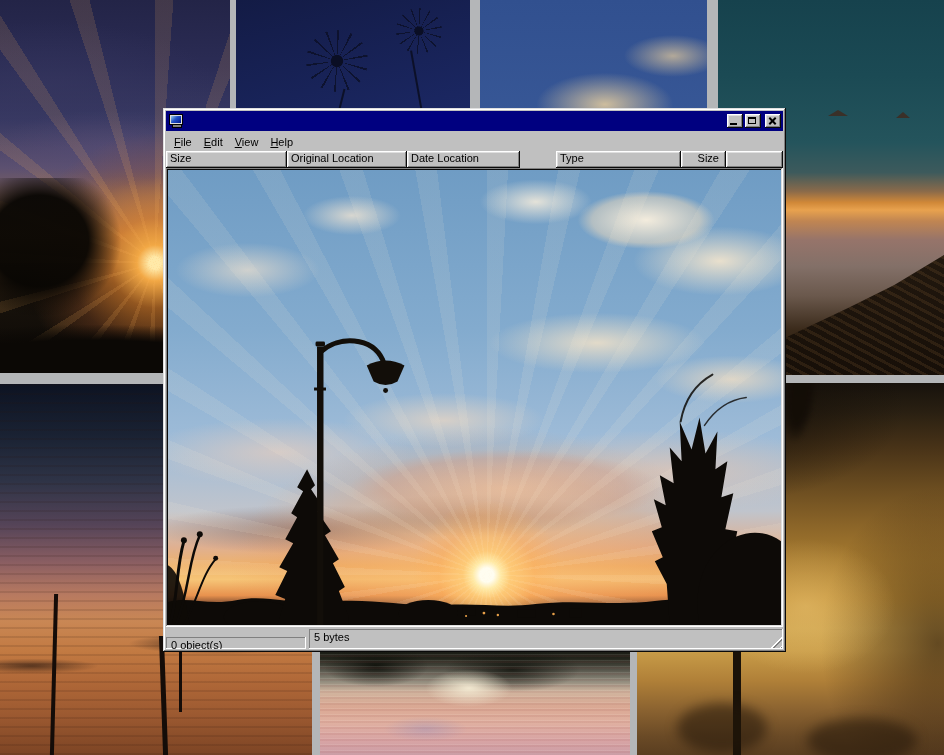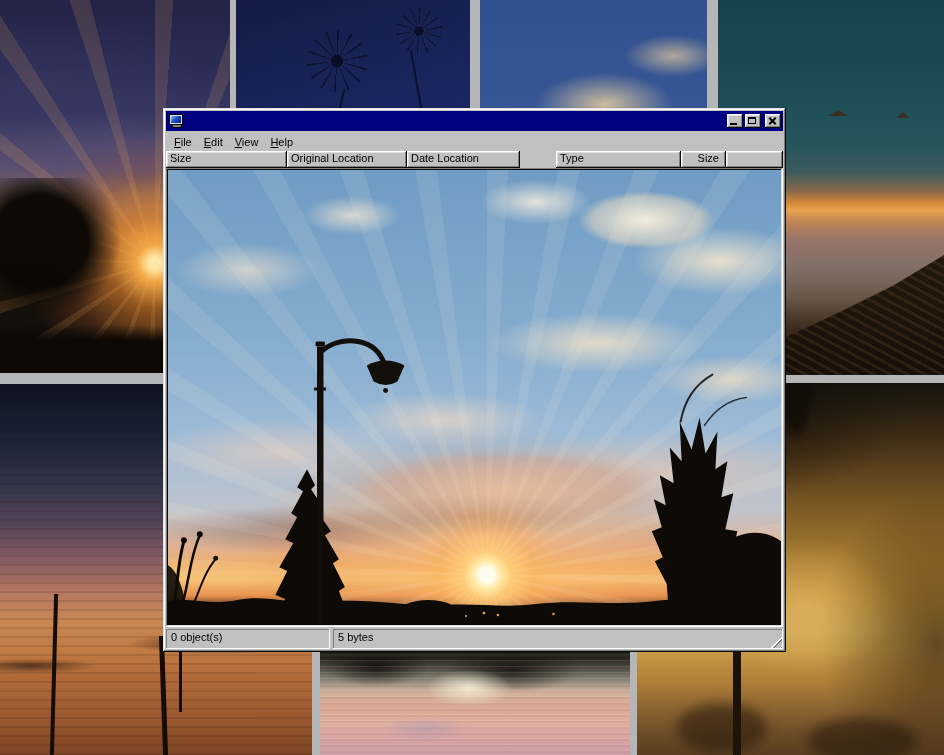--- a/index.html
+++ b/index.html
@@ -121,21 +121,21 @@
       radial-gradient(ellipse 200px 50px at 55% 70%, rgba(232,200,180,0.8), rgba(200,160,150,0.4) 60%, rgba(200,160,150,0) 78%),
       radial-gradient(ellipse 240px 55px at 82% 66%, rgba(228,198,178,0.7), rgba(228,198,178,0) 74%),
       radial-gradient(ellipse 170px 30px at 50% 76%, rgba(95,75,80,0.5), rgba(95,75,80,0) 72%),
       radial-gradient(ellipse 210px 34px at 22% 79%, rgba(85,65,70,0.45), rgba(85,65,70,0) 72%),
       linear-gradient(180deg,#6f9cc4 0%,#83abce 35%,#9fbcd8 60%,#c0c4cc 75%,#e0b090 83%,#efb26a 87%,#f6c577 90%,#e8924e 93.5%,#7a4a30 95.5%,#241710 97.5%,#0c0806 100%);}
   .sil{position:absolute;inset:0;width:100%;height:100%;}
 
   #statusbar{height:20px;display:flex;gap:3px;padding-top:2px;flex:0 0 auto;}
   .spanel{background:#c0c0c0;font-size:11px;color:#000;padding:2px 4px 0 5px;box-sizing:border-box;
     box-shadow:inset -1px -1px #ffffff, inset 1px 1px #808080;white-space:nowrap;overflow:hidden;}
-  .sp1{width:164px;flex:0 0 auto;}
+  .sp1{width:140px;flex:0 0 auto;margin-top:8px;}
   .sp2{flex:1 1 auto;position:relative;}
   .grip{position:absolute;right:1px;bottom:1px;width:12px;height:12px;
     background:repeating-linear-gradient(135deg, rgba(0,0,0,0) 0 3px, #ffffff 3px 4px, #808080 4px 6px);
     clip-path:polygon(100% 0,100% 100%,0 100%);}
   u{text-decoration:underline;}
 </style>
 </head>
 <body>
 
 <div class="tile" id="tile-a">

